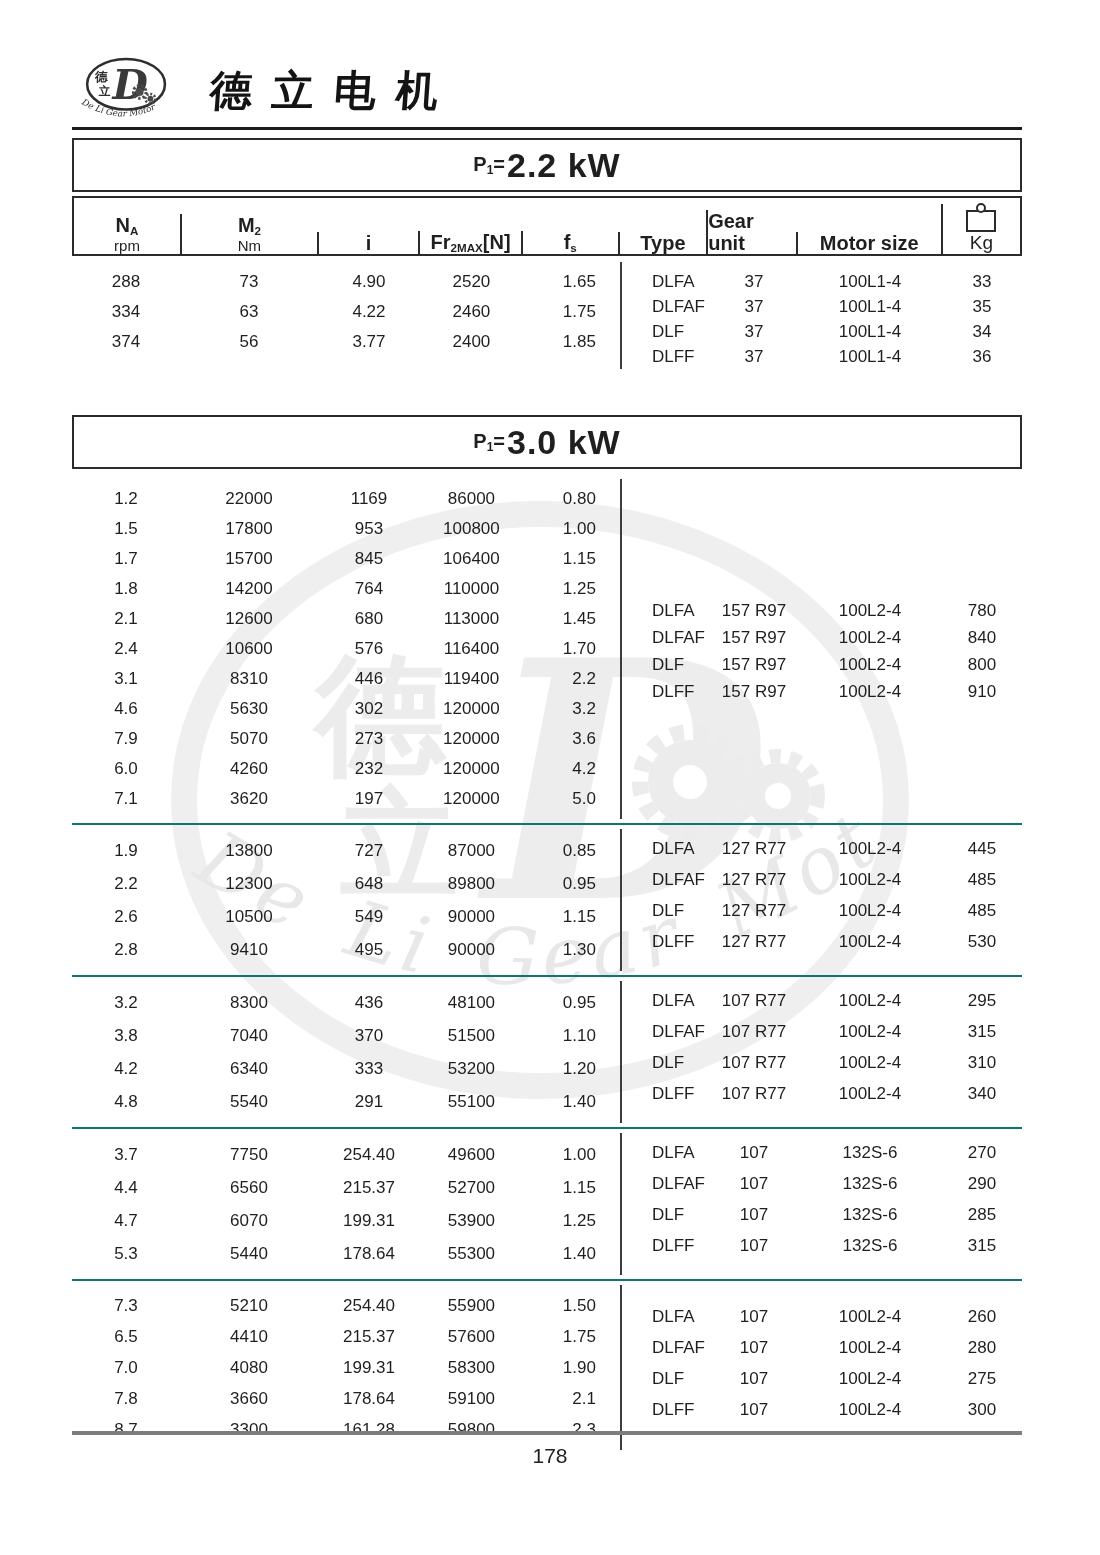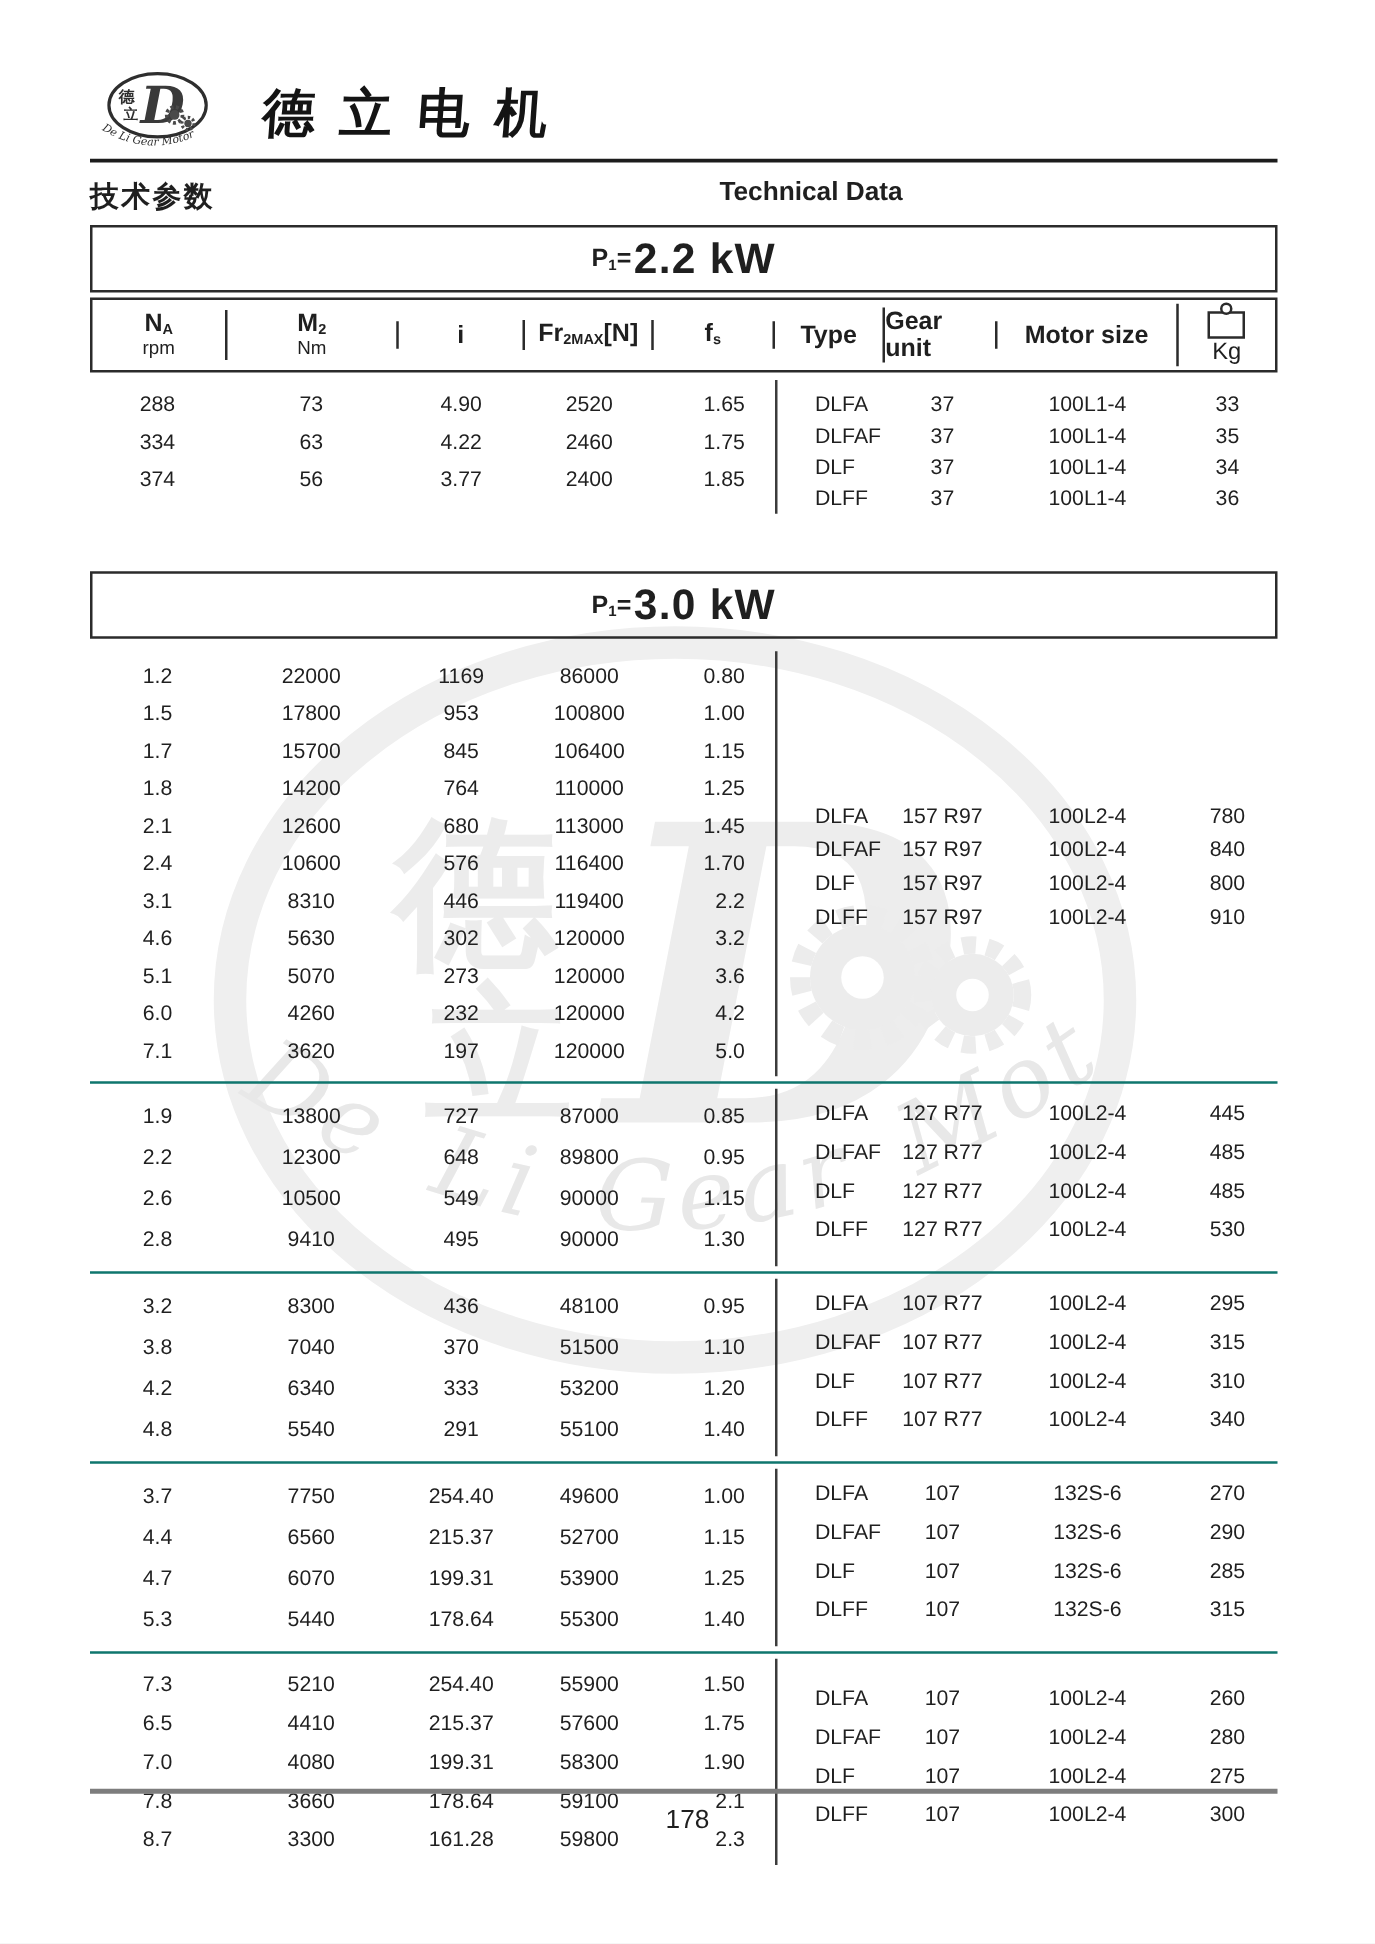--- a/index.html
+++ b/index.html
@@ -20,21 +20,21 @@
 
   
   .title-box{border:2px solid #2b2b2b;height:50px;display:flex;align-items:center;justify-content:center;box-sizing:content-box;}
   .tb-small{font-size:20px;font-weight:bold;}
   .tb-small sub{font-size:0.6em;vertical-align:-0.25em;}
   .tb-big{font-size:34px;font-weight:bold;letter-spacing:1px;margin-left:2px;}
   #title-s22{margin-top:8px;}
   #title-s30{margin-top:46px;}
 
   
-  .cols-box{margin-top:4px;border:2px solid #2b2b2b;height:56px;display:flex;align-items:center;}
+  .cols-box{margin-top:4px;border:2px solid #2b2b2b;height:56px;display:flex;align-items:flex-end;}
   .hcell{display:flex;flex-direction:column;align-items:center;justify-content:center;line-height:1.1;}
   .hcell + .hcell{border-left:2px solid #2b2b2b;}
   .h-main{font-size:20px;font-weight:bold;}
   .h-main sub{font-size:0.58em;vertical-align:-0.22em;}
   .h-unit{font-size:15px;font-weight:normal;}
   .hc0{width:11.4%;} .hc1{width:14.5%;} .hc2{width:10.7%;} .hc3{width:10.8%;} .hc4{width:10.2%;}
   .hc5{width:9.3%;} .hc6{width:9.4%;} .hc7{width:15.4%;} .hc8{width:8.3%;}
   .wicon{width:26px;height:18px;border:2px solid #2b2b2b;position:relative;margin:6px auto 1px;background:#fff;}
   .wicon:before{content:"";position:absolute;left:50%;top:-9px;width:6px;height:6px;margin-left:-5px;
                 border:2px solid #2b2b2b;border-radius:50%;background:#fff;}
@@ -125,24 +125,20 @@
         </g>
         <path id="logoarc" d="M 8,50 Q 54,78 102,46" fill="none"></path>
         <text font-size="9" font-family="DejaVu Serif, serif" font-style="italic" fill="#2e2e2e">
           <textPath href="#logoarc">De Li Gear Motor</textPath>
         </text>
       </svg>
       <div class="brand-title">德立电机</div>
     </div>
     <div class="top-rule"></div>
 
-    <div class="section-head">
-      <span class="cn">技术参数</span>
-      <span class="en">Technical Data</span>
-    </div>
 
     <div class="title-box" id="title-s22">
       <span class="tb-small"><span>P</span><sub>1</sub><span>=</span></span>
       <span class="tb-big">2.2 kW</span>
     </div>
 
     <div class="cols-box">
       <div class="hcell hc0">
         <span class="h-main"><span>N</span><sub>A</sub></span>
         <span class="h-unit">rpm</span>
@@ -289,21 +285,21 @@
               <div class="l-c c4">2.2</div>
             </div>
             <div class="l-row">
               <div class="l-c c0">4.6</div>
               <div class="l-c c1">5630</div>
               <div class="l-c c2">302</div>
               <div class="l-c c3">120000</div>
               <div class="l-c c4">3.2</div>
             </div>
             <div class="l-row">
-              <div class="l-c c0">5.1</div>
+              <div class="l-c c0">7.9</div>
               <div class="l-c c1">5070</div>
               <div class="l-c c2">273</div>
               <div class="l-c c3">120000</div>
               <div class="l-c c4">3.6</div>
             </div>
             <div class="l-row">
               <div class="l-c c0">6.0</div>
               <div class="l-c c1">4260</div>
               <div class="l-c c2">232</div>
               <div class="l-c c3">120000</div>

